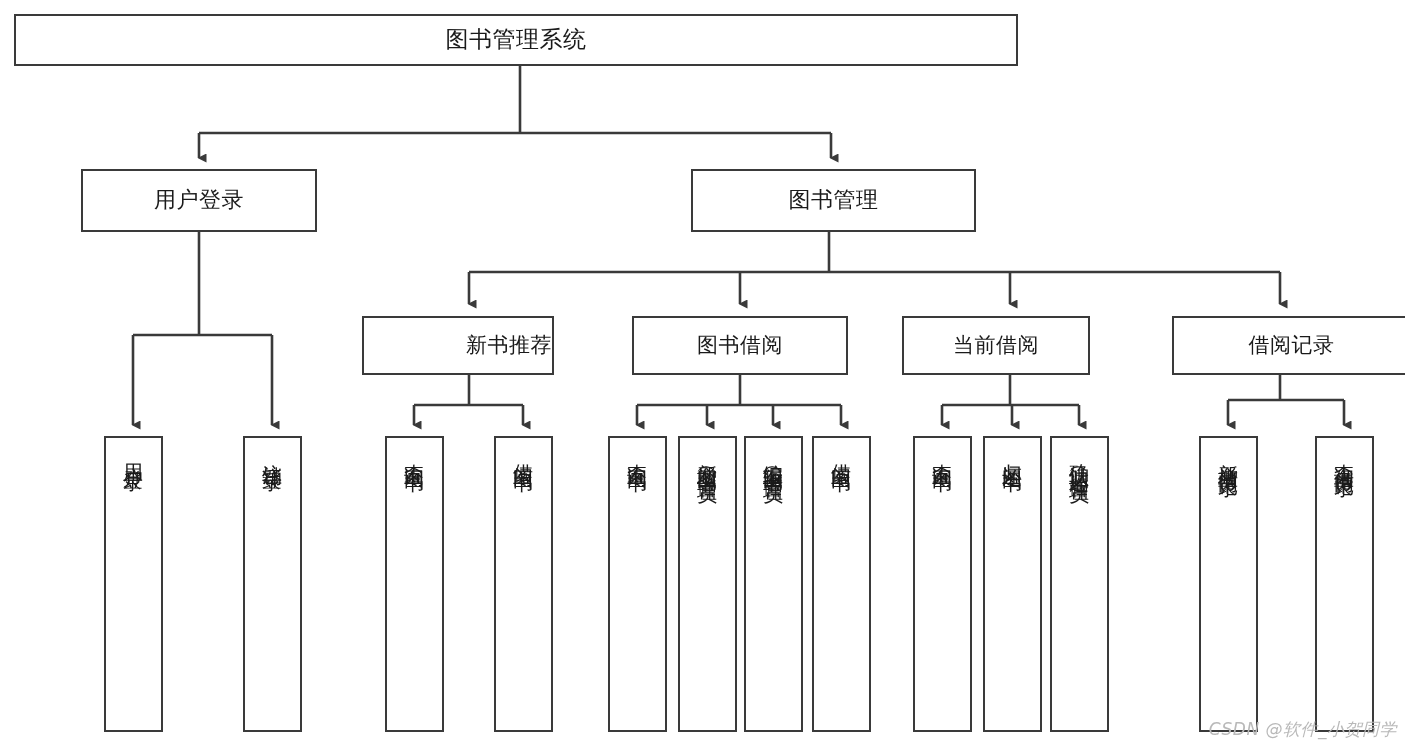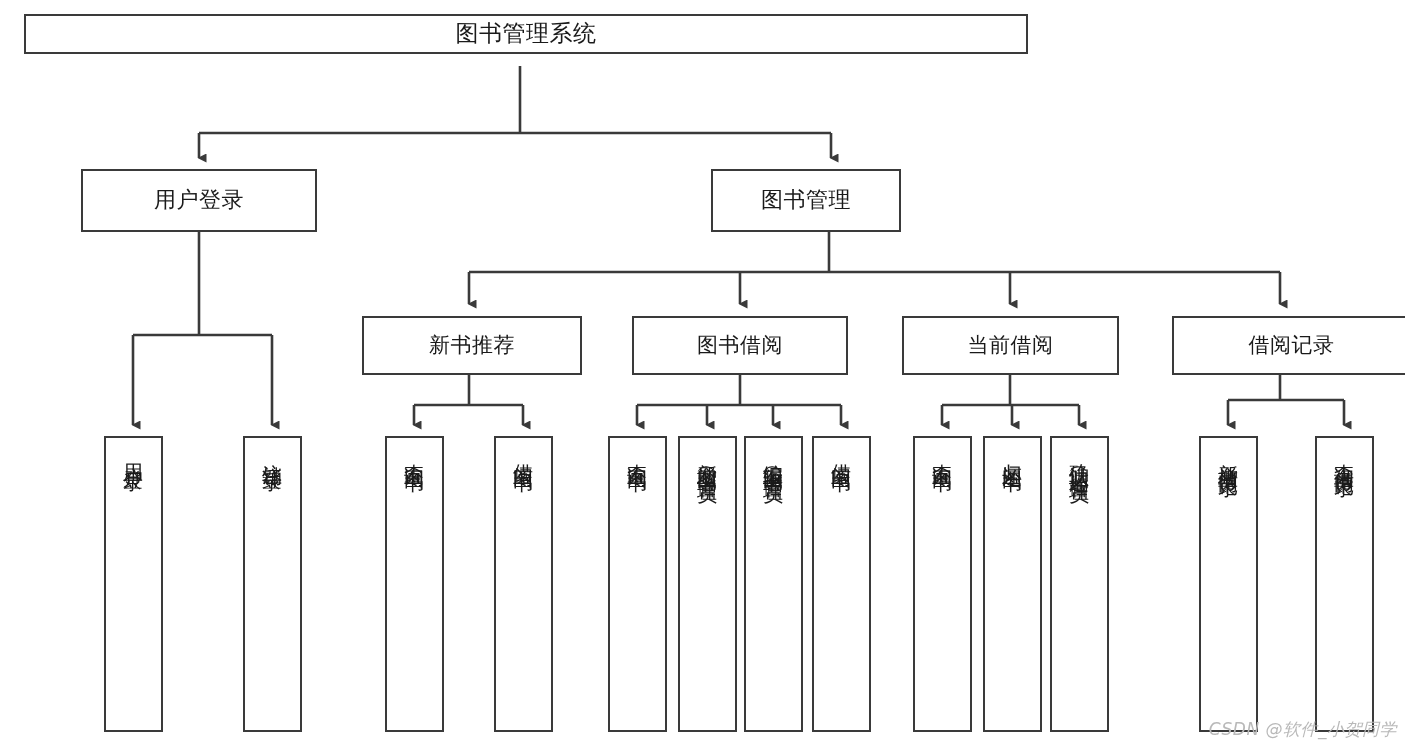--- a/index.html
+++ b/index.html
@@ -121,41 +121,41 @@
       <path d="M 1012 405 L 1012 425" marker-end="url(#arrow)"></path>
       <path d="M 1079 405 L 1079 425" marker-end="url(#arrow)"></path>
 
       <path d="M 1280 375 L 1280 400"></path>
       <path d="M 1228 400 L 1344 400"></path>
       <path d="M 1228 400 L 1228 425" marker-end="url(#arrow)"></path>
       <path d="M 1344 400 L 1344 425" marker-end="url(#arrow)"></path>
     </g>
   </svg>
 
-  <div class="node root" style="left:24px; top:14px; width:1004px; height:40px;">
+  <div class="node root" style="left:14px; top:14px; width:1004px; height:52px;">
     <span class="label">图书管理系统</span>
   </div>
 
   <div class="node level2" style="left:81px; top:169px; width:236px; height:63px;">
     <span class="label">用户登录</span>
   </div>
 
-  <div class="node level2" style="left:711px; top:169px; width:190px; height:63px;text-align:center;">
+  <div class="node level2" style="left:691px; top:169px; width:285px; height:63px;text-align:center;">
     <span class="label">图书管理</span>
   </div>
 
-  <div class="node level3" style="left:362px; top:316px; width:220px; height:59px;">
+  <div class="node level3" style="left:362px; top:316px; width:192px; height:59px;justify-content:flex-end;">
     <span class="label">新书推荐</span>
   </div>
 
   <div class="node level3" style="left:632px; top:316px; width:216px; height:59px;text-align:right;">
     <span class="label">图书借阅</span>
   </div>
 
-  <div class="node level3" style="left:902px; top:316px; width:217px; height:59px;">
+  <div class="node level3" style="left:902px; top:316px; width:188px; height:59px;">
     <span class="label">当前借阅</span>
   </div>
 
   <div class="node level3" style="left:1172px; top:316px; width:239px; height:59px;">
     <span class="label">借阅记录</span>
   </div>
 
   <div class="node leaf" style="left:104px; top:436px; width:59px; height:296px;">
     <span class="label">用户登录</span>
   </div>

